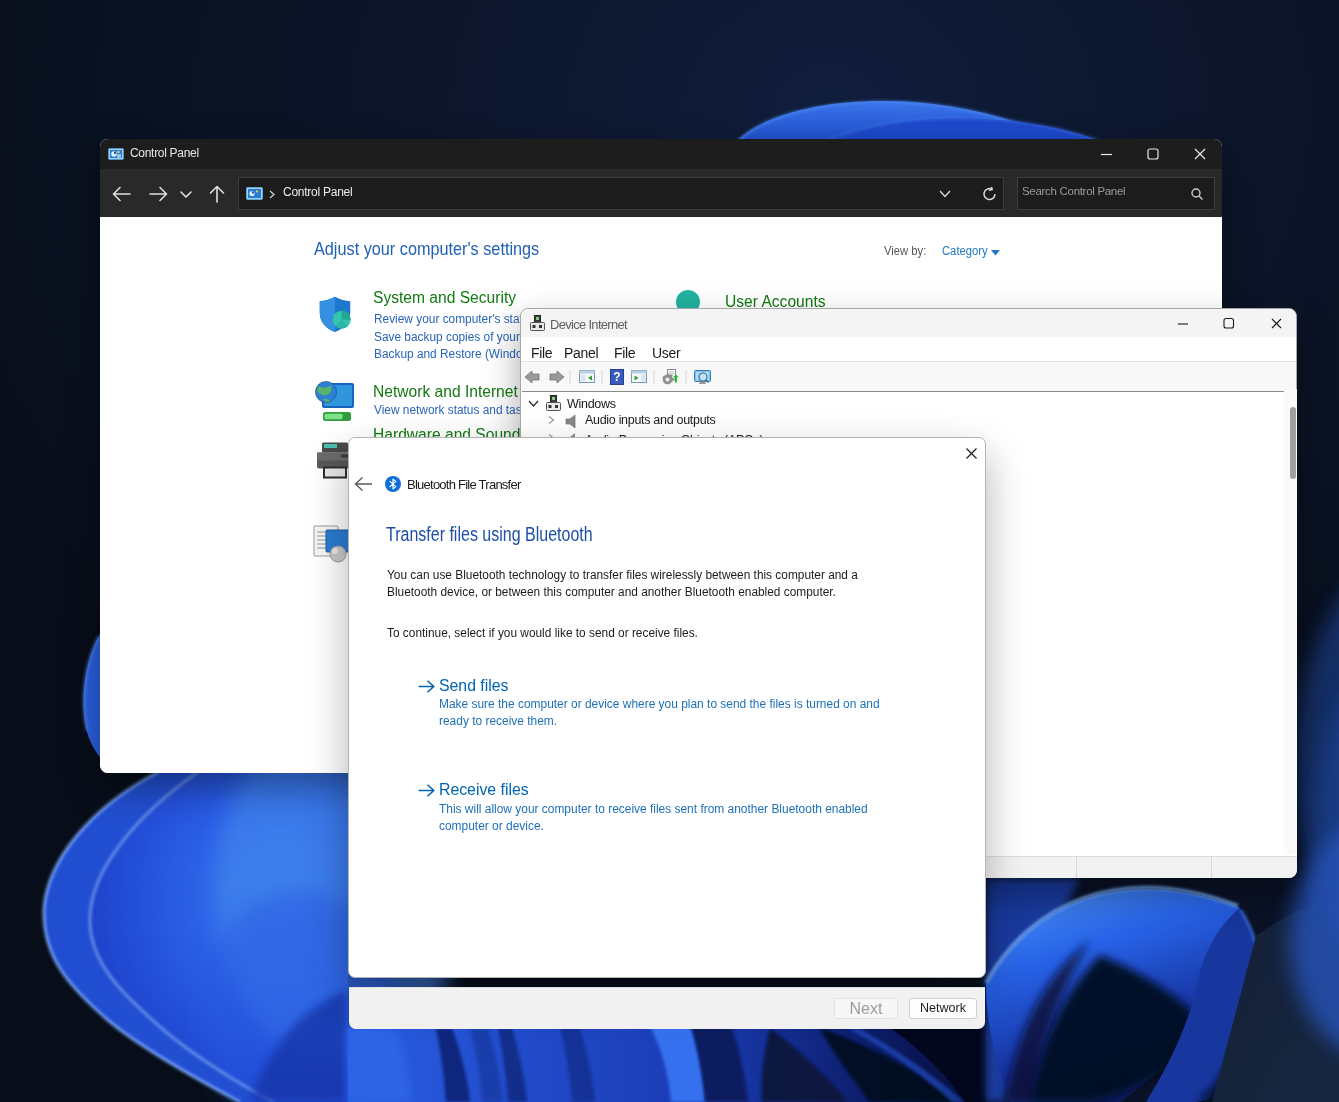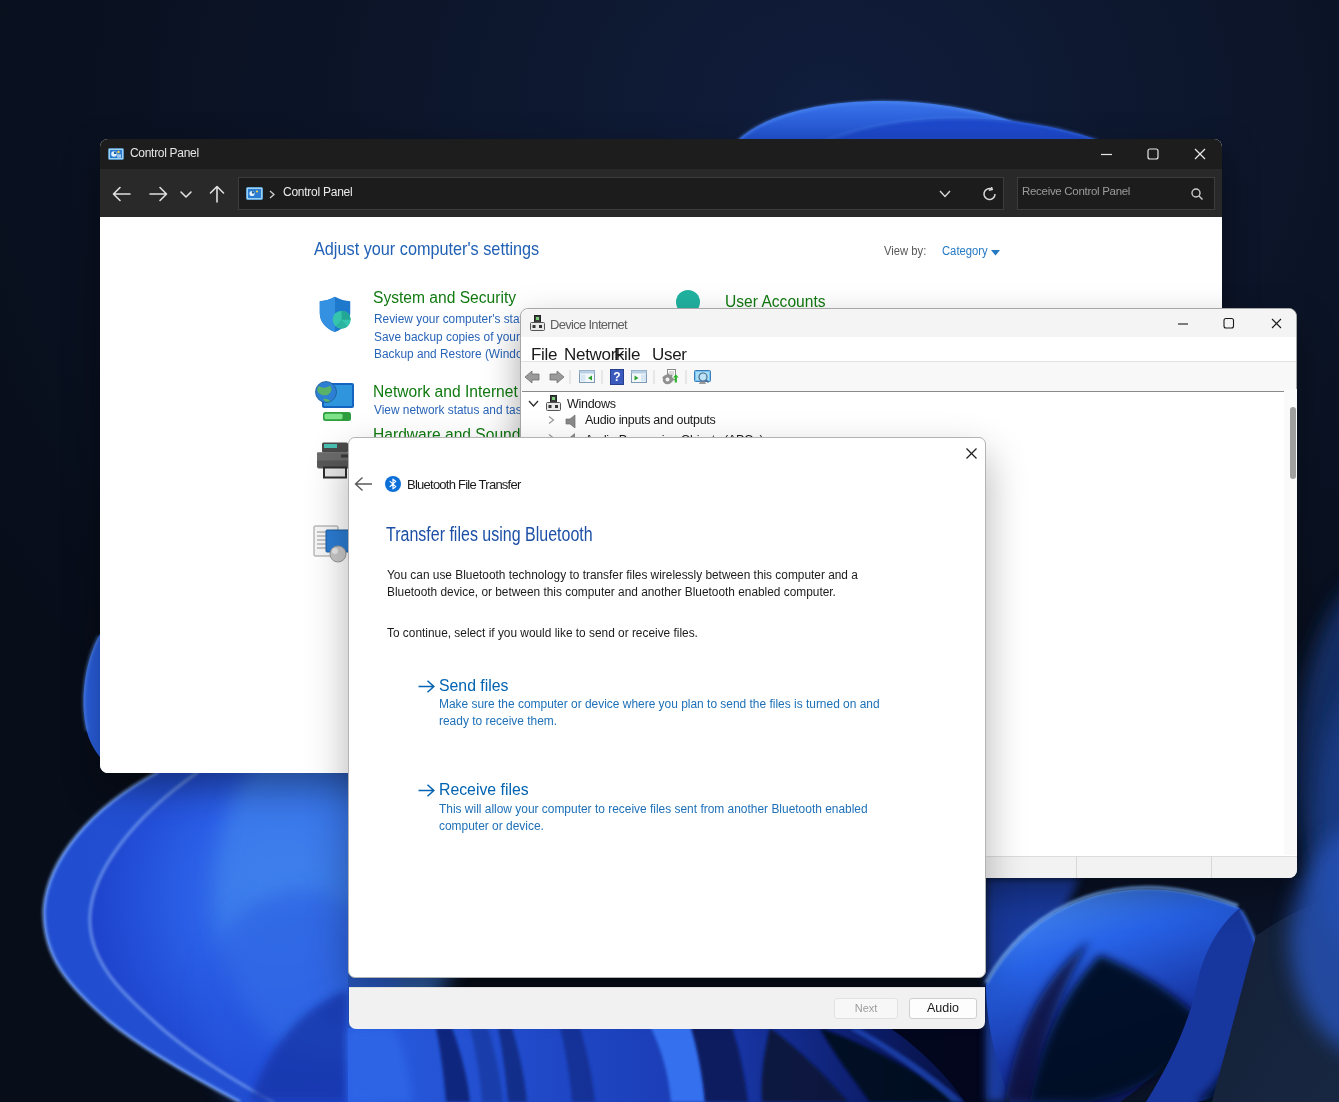--- a/index.html
+++ b/index.html
@@ -35,21 +35,21 @@
   #dm { left:520px; top:308px; width:777px; height:570px; background:#fff;
     border:1px solid #a7a7a7; border-radius:8px; box-shadow:0 16px 36px rgba(0,0,0,.35); }
   #dm-title { left:0; top:0; width:100%; height:28px; background:#f4f4f4; border-radius:8px 8px 0 0; }
   #dm-menu  { left:0; top:28px; width:100%; height:24px; background:#fff; }
   #dm-toolbar { left:0; top:52px; width:100%; height:30px; background:#f8f8f8;
      border-top:1px solid #e3e3e3; }
   #dm-tree { left:1px; top:82px; width:775px; height:465px; background:#fff;
      border-top:1px solid #8a8a8a; }
   #dm-status { left:1px; top:547px; width:775px; height:22px; background:#f2f2f2;
      border-top:1px solid #dcdcdc; border-radius:0 0 8px 8px; }
-  .dm-menu-item { font-size:17px; color:#1a1a1a; letter-spacing:-0.3px; }
+  .dm-menu-item { font-size:14px; color:#1a1a1a; letter-spacing:-0.3px; }
   .tree-text { font-size:12.5px; color:#1a1a1a; letter-spacing:-0.3px; white-space:nowrap; }
 
   
   #bt { left:348px; top:437px; width:638px; height:541px; background:#fff;
     border:1px solid #b3b3b3; border-radius:7px; box-shadow:0 18px 40px rgba(0,0,0,.30); }
   #bt-bottom { left:0; top:549px; width:636px; height:42px; background:#f1f1f1;
     border-top:1px solid #dfdfdf; border-radius:0 0 7px 7px; }
   .bt-blue-big { font-size:17px; color:#0063b1; transform:scaleX(.93); transform-origin:0 0; white-space:nowrap;}
   .bt-blue-small { font-size:12.5px; color:#1d70b8; transform:scaleX(.955); transform-origin:0 0;
     line-height:17px; }
@@ -207,21 +207,21 @@
   <svg class="abs" style="left:168px;top:51px" width="8" height="9" viewBox="0 0 8 9">
     <path d="M 2,1 L 6,4.5 L 2,8" fill="none" stroke="#d0d0d0" stroke-width="1.3"></path>
   </svg>
   <div class="abs" id="cp-addr-text">Control Panel</div>
   <svg class="abs" style="left:838px;top:48px" width="60" height="14" viewBox="0 0 60 14">
     <path d="M 2,4 L 7,9.5 L 12,4" fill="none" stroke="#d8d8d8" stroke-width="1.4"></path>
     <path d="M 57,7 A 5.5,5.5 0 1 1 53.6,1.9" fill="none" stroke="#d8d8d8" stroke-width="1.5"></path>
     <path d="M 53.2,-0.8 L 54.2,2.4 L 50.8,3.3" fill="none" stroke="#d8d8d8" stroke-width="1.5"></path>
   </svg>
   <div class="abs" id="cp-search"></div>
-  <div class="abs" id="cp-search-text">Receive Control Panel</div>
+  <div class="abs" id="cp-search-text">Search Control Panel</div>
   <svg class="abs" style="left:1090px;top:48px" width="14" height="14" viewBox="0 0 14 14">
     <circle cx="6" cy="6" r="4" fill="none" stroke="#cdcdcd" stroke-width="1.4"></circle>
     <line x1="9" y1="9" x2="12.5" y2="12.5" stroke="#cdcdcd" stroke-width="1.4"></line>
   </svg>
 
   <div class="abs" id="cp-content">
     <div class="abs cp-h1" style="left:214px;top:21px">Adjust your computer's settings</div>
     <div class="abs" style="left:784px;top:27px;font-size:12.5px;color:#5a5a5a;transform:scaleX(.9);transform-origin:0 0">View by:</div>
     <div class="abs" style="left:842px;top:27px;font-size:12.5px;color:#2479c2;transform:scaleX(.9);transform-origin:0 0">Category</div>
     <svg class="abs" style="left:891px;top:33px" width="9" height="6" viewBox="0 0 9 6">
@@ -301,21 +301,21 @@
     <rect x="9" y="10" width="3" height="3" fill="#333"></rect>
   </svg>
   <div class="abs" style="left:29px;top:8px;font-size:13px;color:#606060;letter-spacing:-0.7px">Device Internet</div>
   <svg class="abs" style="left:656px;top:8px" width="115" height="13" viewBox="0 0 115 13">
     <line x1="1" y1="7" x2="11" y2="7" stroke="#1a1a1a" stroke-width="1.1"></line>
     <rect x="47" y="1.5" width="9.5" height="9.5" rx="2" fill="none" stroke="#1a1a1a" stroke-width="1.1"></rect>
     <line x1="95" y1="2" x2="104" y2="11" stroke="#1a1a1a" stroke-width="1.1"></line>
     <line x1="104" y1="2" x2="95" y2="11" stroke="#1a1a1a" stroke-width="1.1"></line>
   </svg>
   <div class="abs dm-menu-item" style="left:10px;top:36px">File</div>
-  <div class="abs dm-menu-item" style="left:43px;top:36px">Network</div>
+  <div class="abs dm-menu-item" style="left:43px;top:36px">Panel</div>
   <div class="abs dm-menu-item" style="left:93px;top:36px">File</div>
   <div class="abs dm-menu-item" style="left:131px;top:36px">User</div>
   <svg class="abs" style="left:3px;top:60px" width="200" height="16" viewBox="0 0 200 16">
     <path d="M 1,8 L 8,2 L 8,5 L 15,5 L 15,11 L 8,11 L 8,14 Z" fill="#9a9a9a" stroke="#6e6e6e" stroke-width="0.8"></path>
     <path d="M 40,8 L 33,2 L 33,5 L 26,5 L 26,11 L 33,11 L 33,14 Z" fill="#9a9a9a" stroke="#6e6e6e" stroke-width="0.8"></path>
     <line x1="46" y1="1" x2="46" y2="15" stroke="#d5d5d5"></line>
     <g transform="translate(55,0)">
       <rect x="0.5" y="1.5" width="15" height="12" fill="#f4f8fb" stroke="#7b98b5"></rect>
       <rect x="0.5" y="1.5" width="15" height="3" fill="#b8cfe4"></rect>
       <rect x="1.5" y="5.5" width="5" height="7" fill="#d6e6f2"></rect>
@@ -411,17 +411,17 @@
   </svg>
   <div class="abs bt-blue-big" style="left:90px;top:238px">Send files</div>
   <div class="abs bt-blue-small" style="left:90px;top:258px">Make sure the computer or device where you plan to send the files is turned on and<br>ready to receive them.</div>
 
   <svg class="abs" style="left:69px;top:346px" width="17" height="13" viewBox="0 0 17 13">
     <path d="M 0.5,6.5 H 15.5 M 9.5,0.8 L 15.8,6.5 L 9.5,12.2" fill="none" stroke="#0063b1" stroke-width="1.5"></path>
   </svg>
   <div class="abs bt-blue-big" style="left:90px;top:342px">Receive files</div>
   <div class="abs bt-blue-small" style="left:90px;top:363px">This will allow your computer to receive files sent from another Bluetooth enabled<br>computer or device.</div>
 
-  <div class="abs" style="left:485px;top:560px;width:64px;height:21px;background:#f7f7f7;border:1px solid #e2e2e2;border-radius:3px;color:#9d9d9d;font-size:11px;text-align:center;line-height:19px">Next</div>
-  <div class="abs" style="left:560px;top:560px;width:68px;height:21px;background:#fdfdfd;border:1px solid #cfcfcf;border-radius:3px;color:#1a1a1a;font-size:12.5px;text-align:center;line-height:19px">Audio</div>
+  <div class="abs" style="left:485px;top:560px;width:64px;height:21px;background:#f7f7f7;border:1px solid #e2e2e2;border-radius:3px;color:#9d9d9d;font-size:16px;text-align:center;line-height:19px">Next</div>
+  <div class="abs" style="left:560px;top:560px;width:68px;height:21px;background:#fdfdfd;border:1px solid #cfcfcf;border-radius:3px;color:#1a1a1a;font-size:12.5px;text-align:center;line-height:19px">Network</div>
 </div>
 
 </div>
 
 </body></html>

